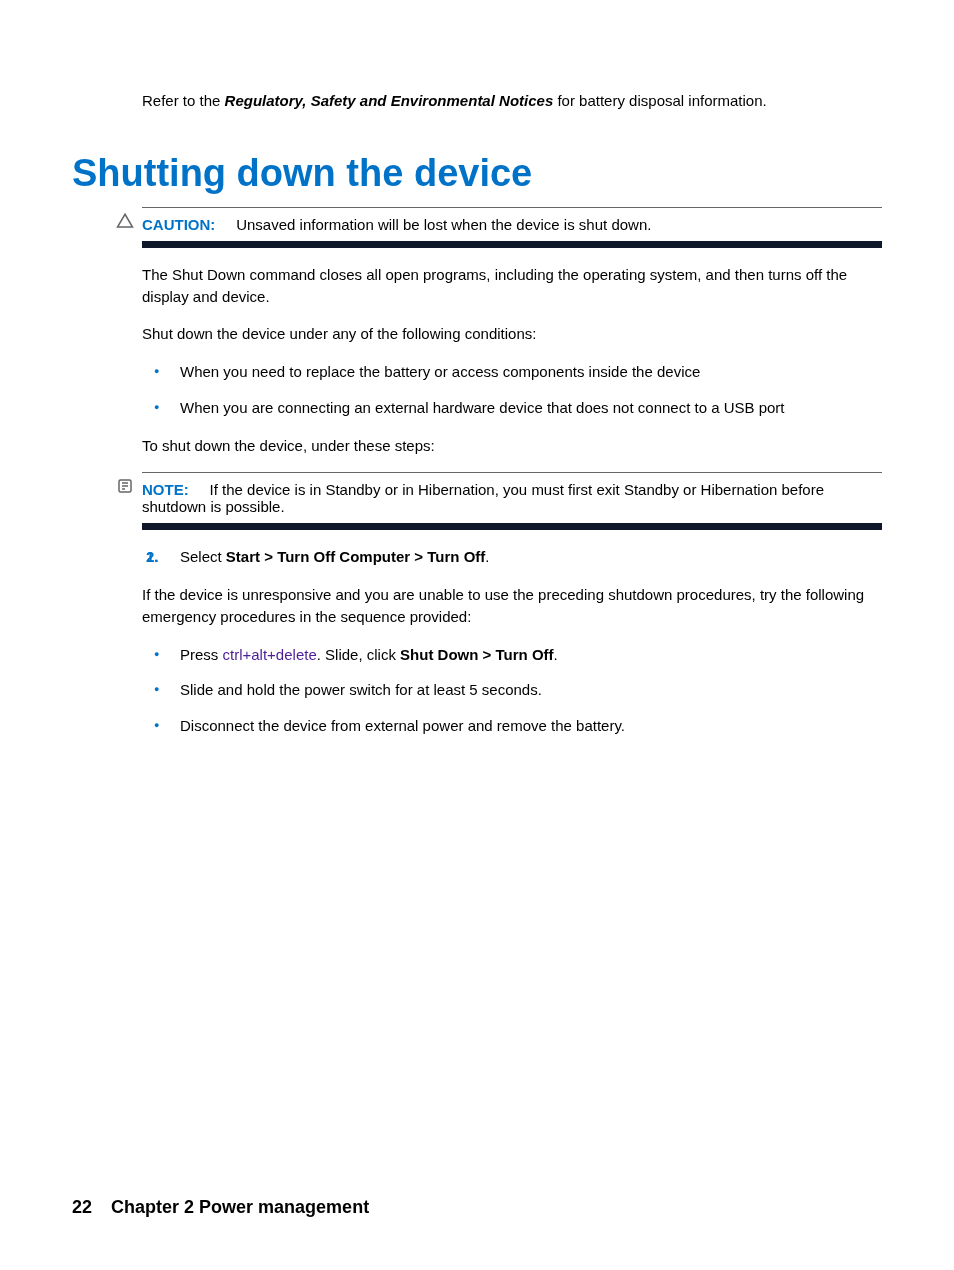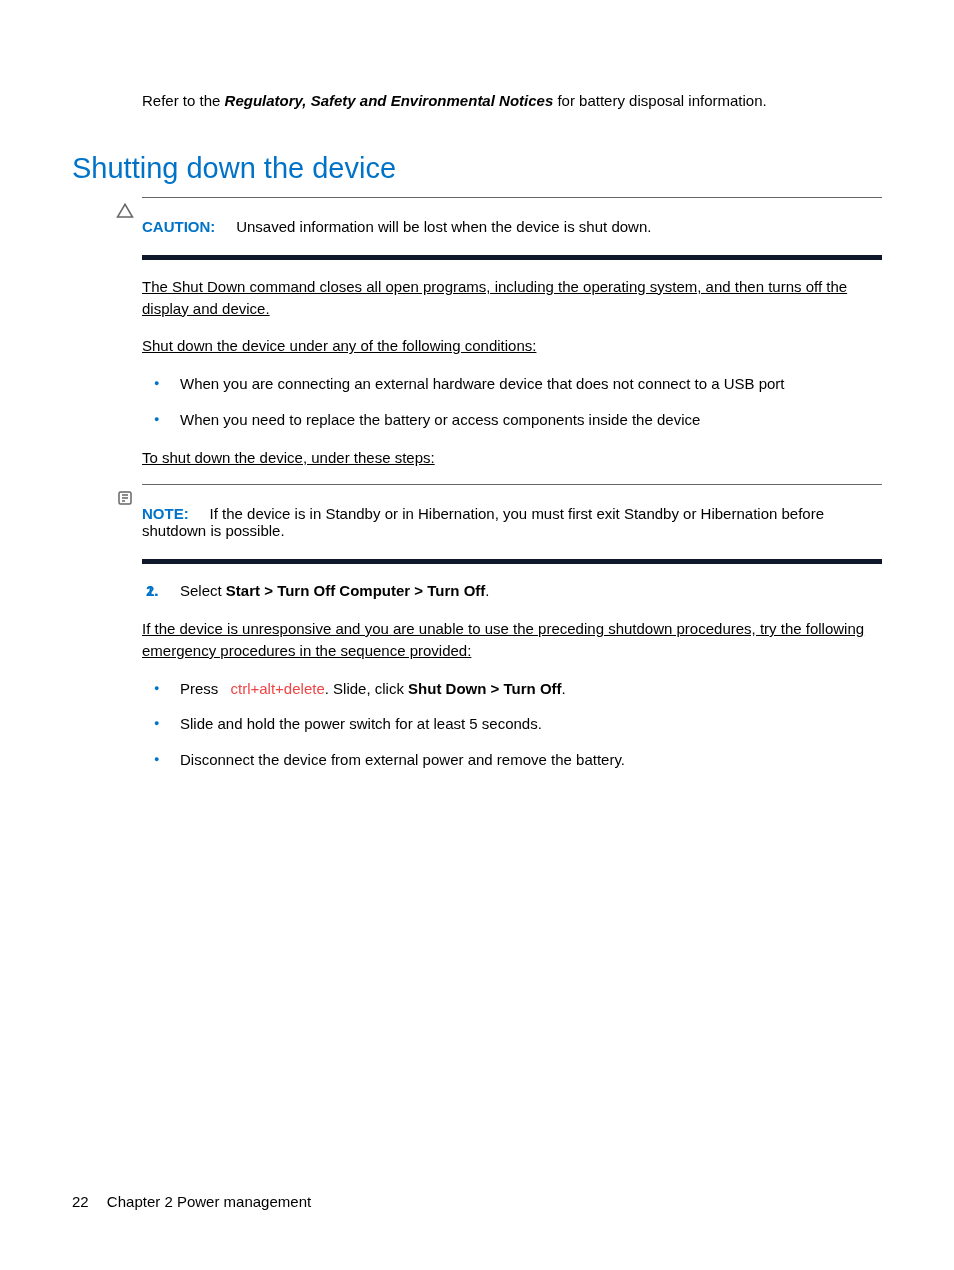--- a/index.html
+++ b/index.html
@@ -10,43 +10,43 @@
       background: #fff;
       width: 954px;
       height: 1270px;
       position: relative;
       padding: 90px 72px 60px 72px;
     }
     .intro { margin-left: 70px; margin-bottom: 40px; line-height: 1.45; }
     .intro .italic { font-style: italic; font-weight: bold; }
     h1.section-title {
       color: #0073c8;
-      font-weight: normal;
-      font-size: 29px;
+      font-weight: bold;
+      font-size: 38px;
       margin-bottom: 12px;
     }
     .content { margin-left: 70px; }
     .callout {
       border-top: 1px solid #666;
-      border-bottom: 5px solid #0f172a;
-      padding: 20px 0;
+      border-bottom: 7px solid #0f172a;
+      padding: 8px 0;
       margin-bottom: 16px;
       position: relative;
     }
     .callout-icon {
       position: absolute;
       left: -26px;
       top: 4px;
       width: 18px;
       height: 18px;
       color: #666;
     }
     .callout-label { color: #0073c8; font-weight: bold; }
     .callout-text { display: inline; }
-    p.para { line-height: 1.45; margin-bottom: 16px; text-decoration: underline; }
+    p.para { line-height: 1.45; margin-bottom: 16px; }
     ul.bullets { list-style: none; margin-bottom: 16px; }
     ul.bullets li {
       position: relative;
       padding-left: 38px;
       margin-bottom: 14px;
       line-height: 1.45;
     }
     ul.bullets li::before {
       content: "●";
       color: #0073c8;
@@ -63,26 +63,27 @@
       line-height: 1.45;
     }
     ol.steps li .num {
       color: #0073c8;
       font-weight: bold;
       position: absolute;
       left: 4px;
       top: 0;
     }
     .bold { font-weight: bold; }
-    .link-like { color: #ef4444; margin-left: 8px; }
+    .link-like { color: #4c1d95; }
     .footer {
       position: absolute;
-      bottom: 60px;
+      bottom: 52px;
       left: 72px;
-      font-size: 15px;
+      font-size: 18px;
+      font-weight: bold;
     }
     .footer .pg { margin-right: 14px; }
   </style>
 </head>
 <body>
 
 <p class="intro">
   <span>Refer to the </span><span class="italic">Regulatory, Safety and Environmental Notices</span><span> for battery disposal information.</span>
 </p>
 
@@ -98,22 +99,22 @@
     </span>
     <span class="callout-label">CAUTION:</span>
     <span>&nbsp;&nbsp;&nbsp;</span>
     <span class="callout-text">Unsaved information will be lost when the device is shut down.</span>
   </div>
 
   <p class="para">The Shut Down command closes all open programs, including the operating system, and then turns off the display and device.</p>
   <p class="para">Shut down the device under any of the following conditions:</p>
 
   <ul class="bullets">
+    <li>When you need to replace the battery or access components inside the device</li>
     <li>When you are connecting an external hardware device that does not connect to a USB port</li>
-    <li>When you need to replace the battery or access components inside the device</li>
   </ul>
 
   <p class="para">To shut down the device, under these steps:</p>
 
   <div class="callout">
     <span class="callout-icon">
       <svg viewBox="0 0 24 24" fill="none" stroke="currentColor" stroke-width="2">
         <rect x="4" y="4" width="16" height="16" rx="2"></rect>
         <path d="M8 8 L16 8 M8 12 L16 12 M8 16 L12 16"></path>
       </svg>

